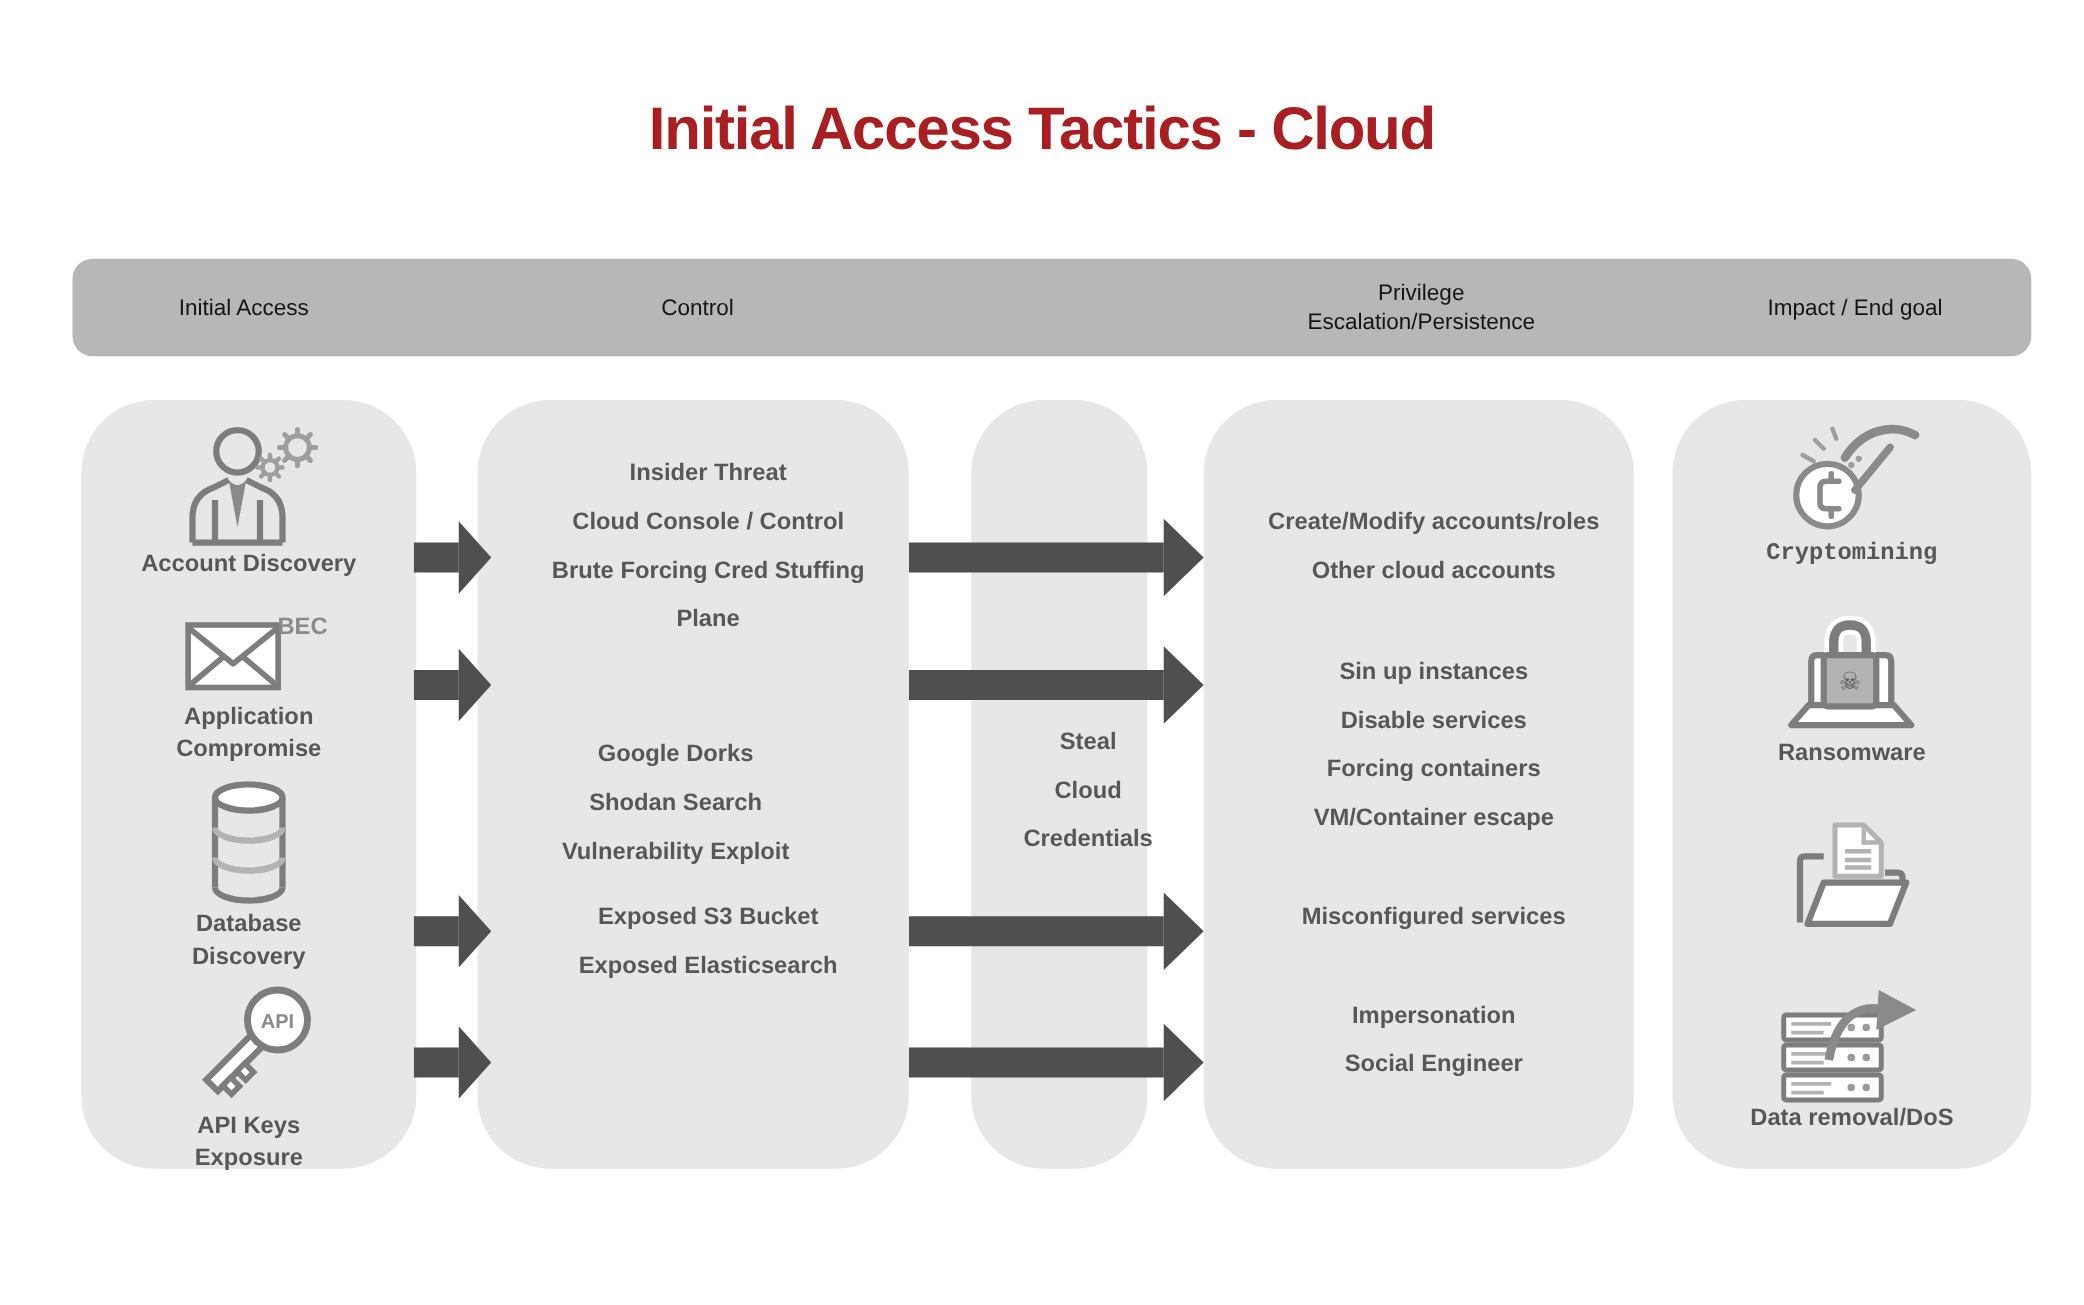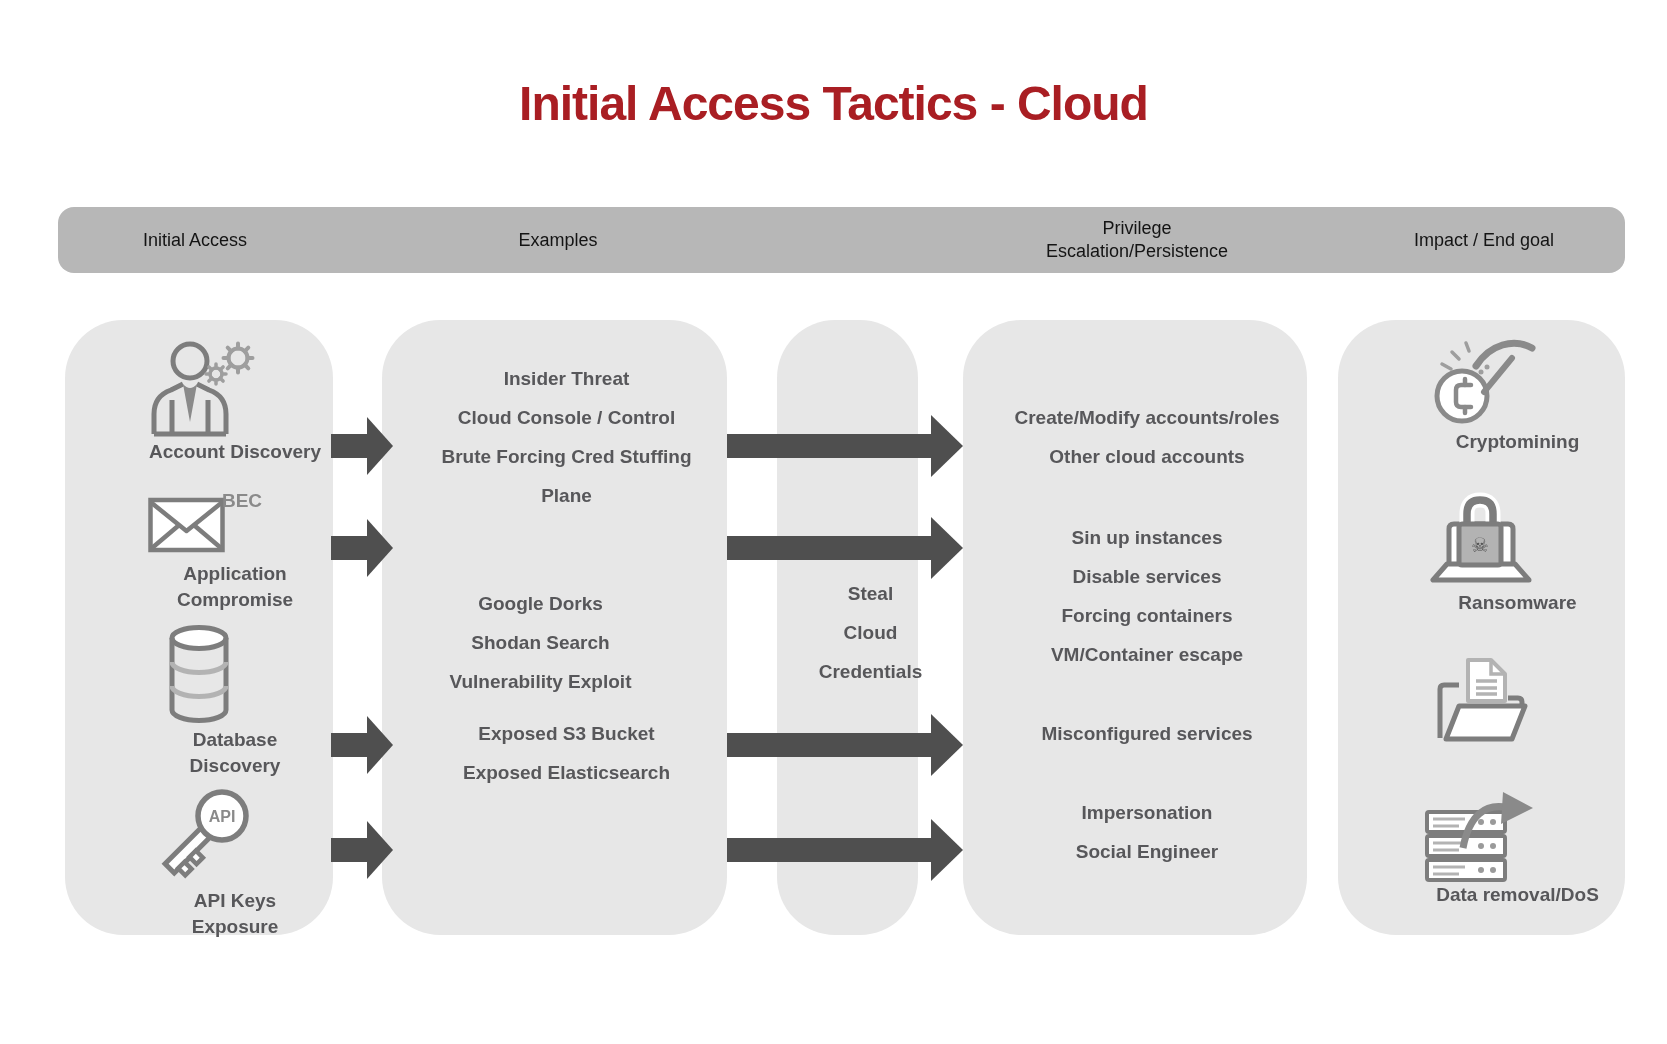--- a/index.html
+++ b/index.html
@@ -6,48 +6,48 @@
   #canvas{
     position:relative;width:1667px;height:1044px;background:#ffffff;overflow:hidden;
     font-family:"Liberation Sans", sans-serif;
   }
   .abs{position:absolute;}
   #title{
     left:0;top:76px;width:1667px;text-align:center;
     font-size:48px;font-weight:700;letter-spacing:-1px;color:#a91e23;
   }
   #headerBar{
-    left:58px;top:207px;width:1567px;height:66px;
+    left:58px;top:207px;width:1567px;height:78px;
     background:#b7b7b7;border-radius:16px;
   }
   .hlabel{
     position:absolute;top:0;height:100%;display:flex;align-items:center;justify-content:center;
     font-size:18px;font-weight:500;color:#141414;text-align:center;white-space:pre-line;line-height:23px;
   }
   .col{
     position:absolute;top:320px;height:615px;background:#e7e7e7;border-radius:58px;
   }
   .grp{position:absolute;text-align:center;}
   .ln{font-size:19px;line-height:39px;font-weight:700;color:#57575a;padding-left:24px;}
   .lbl{
     position:absolute;text-align:center;font-size:19px;line-height:26px;font-weight:700;
-    color:#57575a;white-space:pre-line;margin-left:36px;
+    color:#57575a;white-space:pre-line;
   }
   svg{display:block;}
 </style>
 </head>
 <body>
 
 <div id="canvas">
 
   <div id="title" class="abs">Initial Access Tactics - Cloud</div>
 
   <div id="headerBar" class="abs">
     <div class="hlabel" style="left:37px;width:200px;">Initial Access</div>
-    <div class="hlabel" style="left:400px;width:200px;">Examples</div>
+    <div class="hlabel" style="left:400px;width:200px;">Control</div>
     <div class="hlabel" style="left:949px;width:260px;">Privilege
 Escalation/Persistence</div>
     <div class="hlabel" style="left:1326px;width:200px;">Impact / End goal</div>
   </div>
 
   <div class="col" style="left:65px;width:268px;"></div>
   <div class="col" style="left:382px;width:345px;"></div>
   <div class="col" style="left:777px;width:141px;"></div>
   <div class="col" style="left:963px;width:344px;"></div>
   <div class="col" style="left:1338px;width:287px;"></div>
@@ -188,21 +188,21 @@
       <path d="M39 43 V49 M39 71 V77"></path>
     </g>
     <path d="M58 56 L86 22" stroke="#8a8a8a" stroke-width="6" stroke-linecap="round"></path>
     <path d="M50 30 C64 8 88 2 106 12" fill="none" stroke="#8a8a8a" stroke-width="7" stroke-linecap="round"></path>
     <g stroke="#9e9e9e" stroke-width="3.5" stroke-linecap="round">
       <path d="M26 16 L33 23 M40 7 L43 15 M16 28 L25 33"></path>
     </g>
     <circle cx="55" cy="36" r="2.5" fill="#9e9e9e"></circle>
     <circle cx="61" cy="31" r="2.5" fill="#9e9e9e"></circle>
   </svg>
-  <div class="lbl" style="left:1338px;top:429px;width:287px;">Cryptomining</div>
+  <div class="lbl" style="left:1338px;top:429px;width:287px;font-family:Liberation Mono, monospace;">Cryptomining</div>
 
   <svg class="abs" style="left:1419px;top:484px;" width="124" height="106" viewBox="0 0 124 106">
     <path d="M30 80 V45 Q30 40 35 40 H89 Q94 40 94 45 V80" fill="#fff" stroke="#7d7d7d" stroke-width="5"></path>
     <path d="M28 80 L14 96 H110 L96 80 Z" fill="#fff" stroke="#7d7d7d" stroke-width="5" stroke-linejoin="round"></path>
     <path d="M48 42 V30 Q48 16 61 16 Q74 16 74 30 V42" fill="none" stroke="#fff" stroke-width="15"></path>
     <path d="M48 42 V30 Q48 16 61 16 Q74 16 74 30 V42" fill="none" stroke="#7d7d7d" stroke-width="7.5"></path>
     <rect x="40" y="40" width="42" height="41" rx="3" fill="#b3b3b3" stroke="#7d7d7d" stroke-width="5"></rect>
     <text x="61" y="68" text-anchor="middle" font-size="20" fill="#555">☠</text>
   </svg>
   <div class="lbl" style="left:1338px;top:590px;width:287px;">Ransomware</div>

